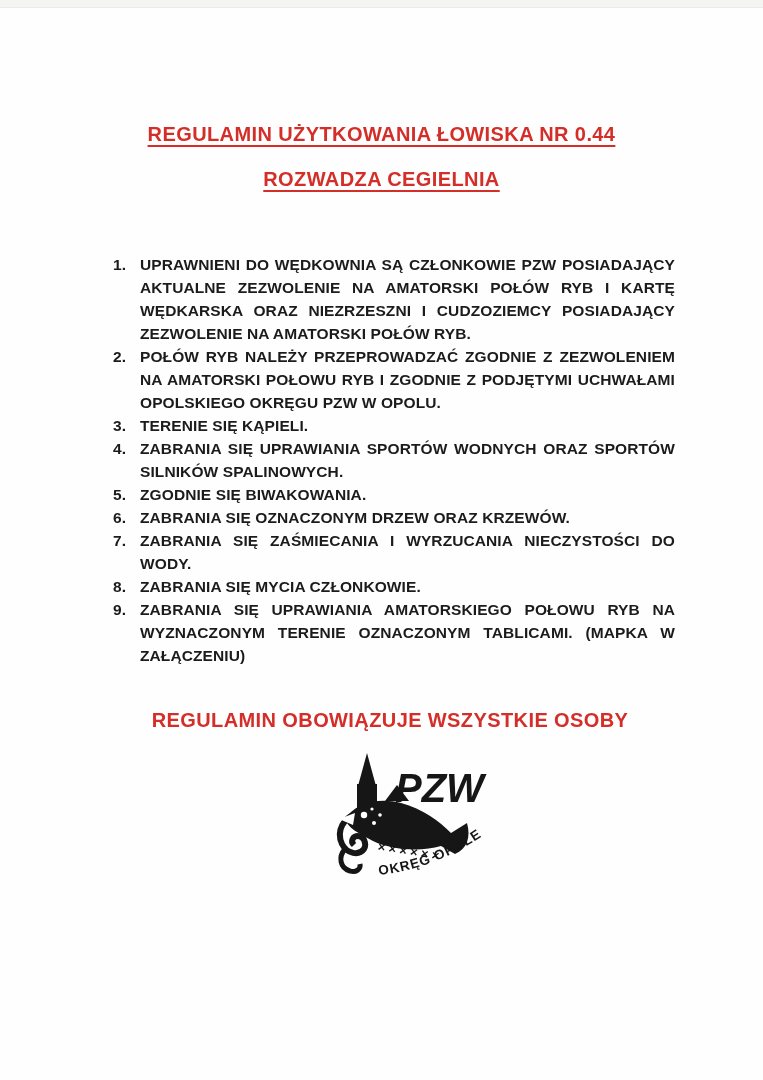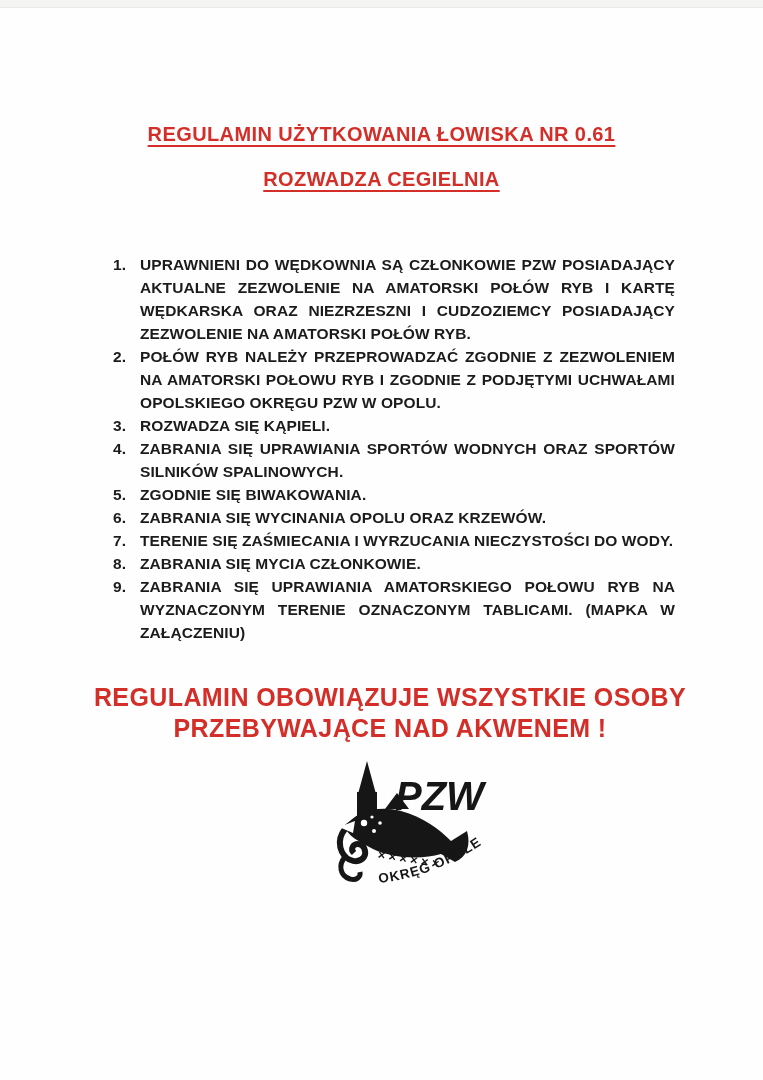--- a/index.html
+++ b/index.html
@@ -42,21 +42,21 @@
     letter-spacing: 0.1px;
   }
   .rule { display: grid; grid-template-columns: 27px 1fr; }
   .rule-num { text-align: left; }
   .rule-text { text-align: justify; }
   .notice {
     margin-top: 38px;
     text-align: center;
     color: #d42e29;
     font-weight: bold;
-    font-size: 25px;
+    font-size: 20px;
     line-height: 31px;
     letter-spacing: 0.4px;
     padding-left: 17px;
   }
   .logo-wrap {
     margin-top: 17px;
     margin-left: calc(50% - 55px);
     width: 170px;
     height: 130px;
   }
@@ -80,65 +80,64 @@
     font-size: 13.5px;
     letter-spacing: 1px;
     fill: #161616;
   }
 </style>
 </head>
 <body>
 
 <div class="top-strip"></div>
 
-<h1 class="doc-title">REGULAMIN UŻYTKOWANIA ŁOWISKA NR 0.61</h1>
+<h1 class="doc-title">REGULAMIN UŻYTKOWANIA ŁOWISKA NR 0.44</h1>
 <h2 class="doc-subtitle">ROZWADZA CEGIELNIA</h2>
 
 <div class="rules">
   <div class="rule">
     <span class="rule-num">1.</span>
     <span class="rule-text">UPRAWNIENI DO WĘDKOWNIA SĄ CZŁONKOWIE PZW POSIADAJĄCY AKTUALNE ZEZWOLENIE NA AMATORSKI POŁÓW RYB I KARTĘ WĘDKARSKA ORAZ NIEZRZESZNI I CUDZOZIEMCY POSIADAJĄCY ZEZWOLENIE NA AMATORSKI POŁÓW RYB.</span>
   </div>
   <div class="rule">
     <span class="rule-num">2.</span>
     <span class="rule-text">POŁÓW RYB NALEŻY PRZEPROWADZAĆ ZGODNIE Z ZEZWOLENIEM NA AMATORSKI POŁOWU RYB I ZGODNIE Z PODJĘTYMI UCHWAŁAMI OPOLSKIEGO OKRĘGU PZW W OPOLU.</span>
   </div>
   <div class="rule">
     <span class="rule-num">3.</span>
-    <span class="rule-text">ROZWADZA SIĘ KĄPIELI.</span>
+    <span class="rule-text">TERENIE SIĘ KĄPIELI.</span>
   </div>
   <div class="rule">
     <span class="rule-num">4.</span>
     <span class="rule-text">ZABRANIA SIĘ UPRAWIANIA SPORTÓW WODNYCH ORAZ SPORTÓW SILNIKÓW SPALINOWYCH.</span>
   </div>
   <div class="rule">
     <span class="rule-num">5.</span>
     <span class="rule-text">ZGODNIE SIĘ BIWAKOWANIA.</span>
   </div>
   <div class="rule">
     <span class="rule-num">6.</span>
-    <span class="rule-text">ZABRANIA SIĘ WYCINANIA OPOLU ORAZ KRZEWÓW.</span>
+    <span class="rule-text">ZABRANIA SIĘ OZNACZONYM DRZEW ORAZ KRZEWÓW.</span>
   </div>
   <div class="rule">
     <span class="rule-num">7.</span>
-    <span class="rule-text">TERENIE SIĘ ZAŚMIECANIA I WYRZUCANIA NIECZYSTOŚCI DO WODY.</span>
+    <span class="rule-text">ZABRANIA SIĘ ZAŚMIECANIA I WYRZUCANIA NIECZYSTOŚCI DO WODY.</span>
   </div>
   <div class="rule">
     <span class="rule-num">8.</span>
     <span class="rule-text">ZABRANIA SIĘ MYCIA CZŁONKOWIE.</span>
   </div>
   <div class="rule">
     <span class="rule-num">9.</span>
     <span class="rule-text">ZABRANIA SIĘ UPRAWIANIA AMATORSKIEGO POŁOWU RYB NA WYZNACZONYM TERENIE OZNACZONYM TABLICAMI. (MAPKA W ZAŁĄCZENIU)</span>
   </div>
 </div>
 
 <div class="notice">
   <div>REGULAMIN OBOWIĄZUJE WSZYSTKIE OSOBY</div>
-  <div>PRZEBYWAJĄCE NAD AKWENEM !</div>
 </div>
 
 <div class="logo-wrap">
   <svg viewBox="0 0 170 130" width="170" height="130">
     <defs>
       <path id="regionArc" d="M 52,122 Q 106,116 154,84" fill="none"></path>
     </defs>
     <g fill="#161616">
       <polygon points="40,0 49,33 31,33"></polygon>
       <rect x="30" y="31" width="20" height="32"></rect>

